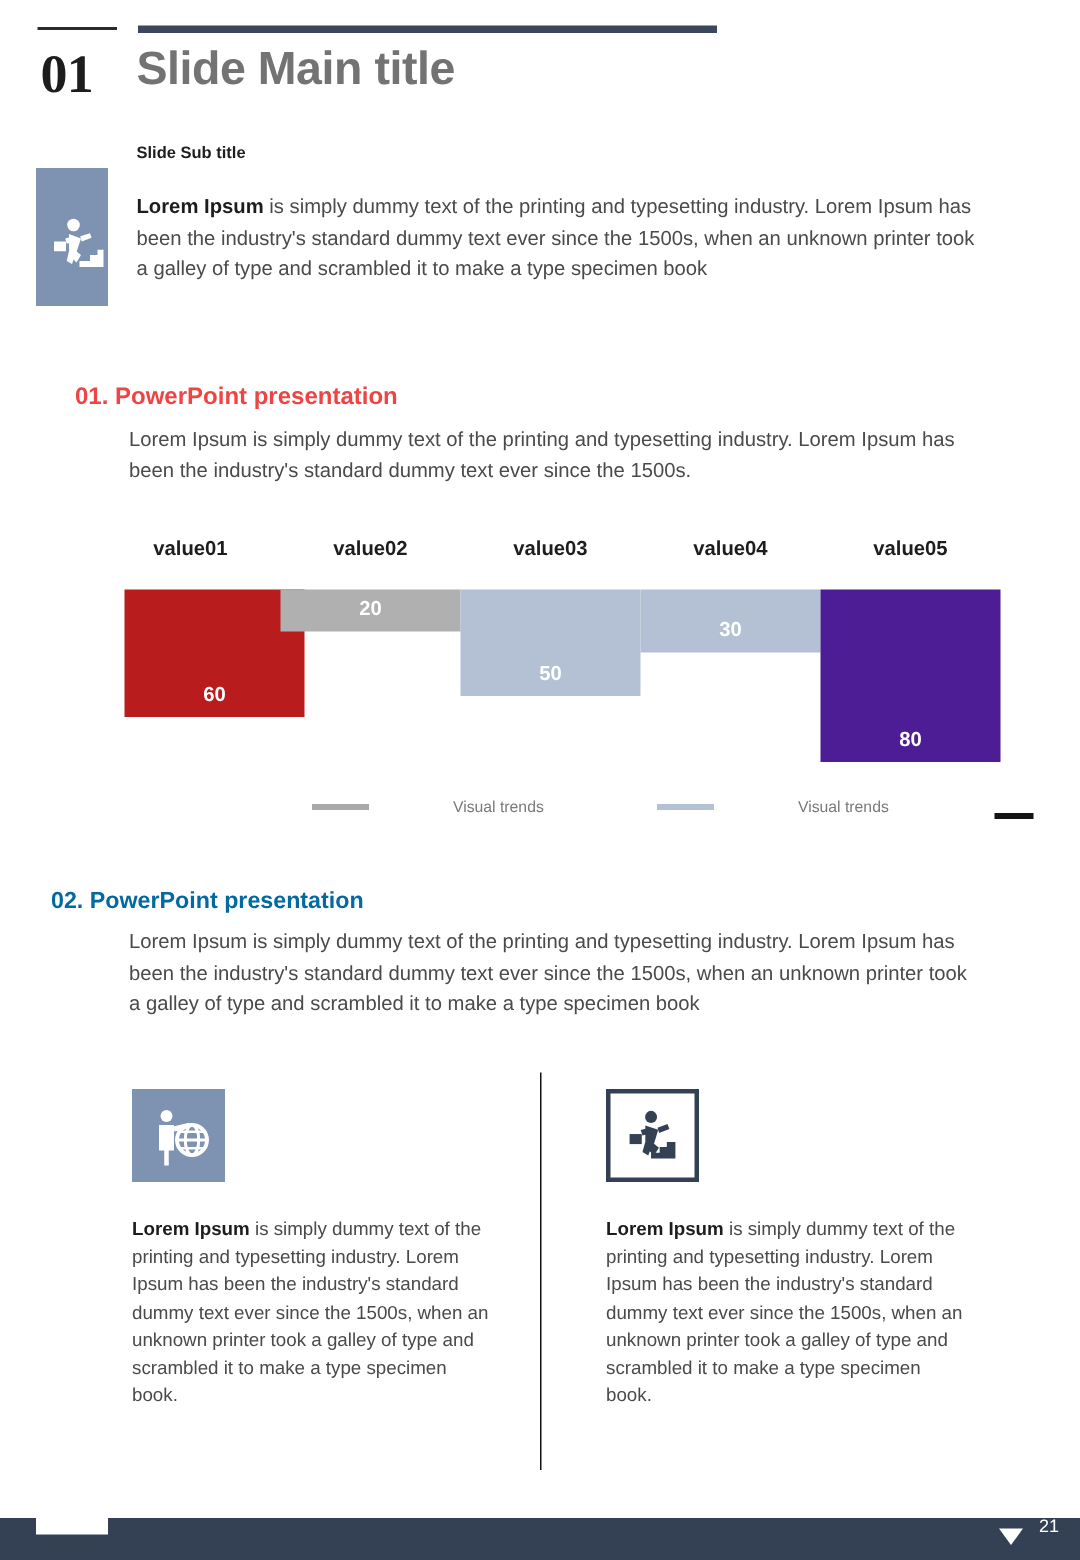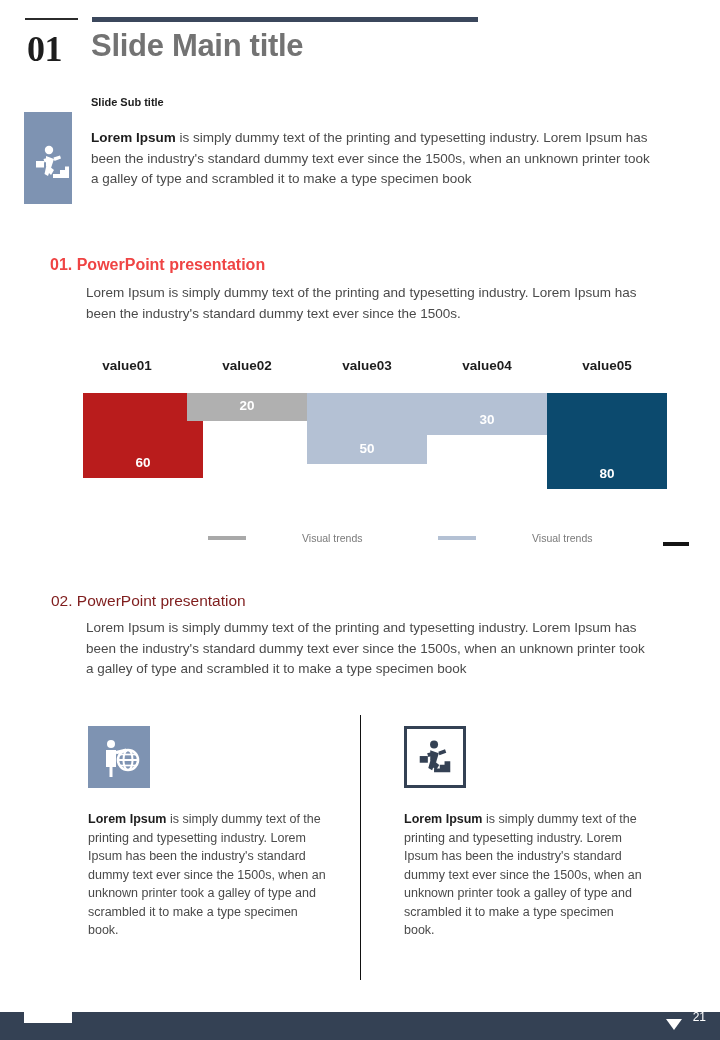--- a/index.html
+++ b/index.html
@@ -154,24 +154,24 @@
   }
   .legend-text {
     font-size: 10.5px;
     color: #7a7a7a;
     margin-left: 48px;
   }
 
   
   .sec2-title {
     position: absolute;
-    left: 51px; top: 592px;
+    left: 34px; top: 592px;
     font-size: 15.5px;
-    font-weight: normal;
-    color: #7f1d1d;
+    font-weight: bold;
+    color: #0369a1;
   }
   .sec2-body {
     position: absolute;
     left: 86px; top: 618px;
     width: 560px;
     font-size: 13.5px;
     line-height: 20.5px;
     color: #4a4a4a;
   }
 
@@ -284,21 +284,21 @@
       </div>
       <div class="bar" style="left: 120px; height: 28px; background: rgb(176, 176, 176);">
         <span class="bar-val">20</span>
       </div>
       <div class="bar" style="left: 240px; height: 71px; background: rgb(180, 193, 212);">
         <span class="bar-val">50</span>
       </div>
       <div class="bar" style="left: 360px; height: 42px; background: rgb(180, 193, 212);">
         <span class="bar-val">30</span>
       </div>
-      <div class="bar" style="left: 480px; height: 96px; background: #0c4a6e;">
+      <div class="bar" style="left: 480px; height: 115px; background: #4c1d95;">
         <span class="bar-val">80</span>
       </div>
     </div>
 </div>
 
 <div class="legend">
     <div class="legend-item" style="left: 0px;">
       <span class="legend-swatch" style="background: rgb(169, 169, 169);"></span>
       <span class="legend-text">Visual trends</span>
     </div>

